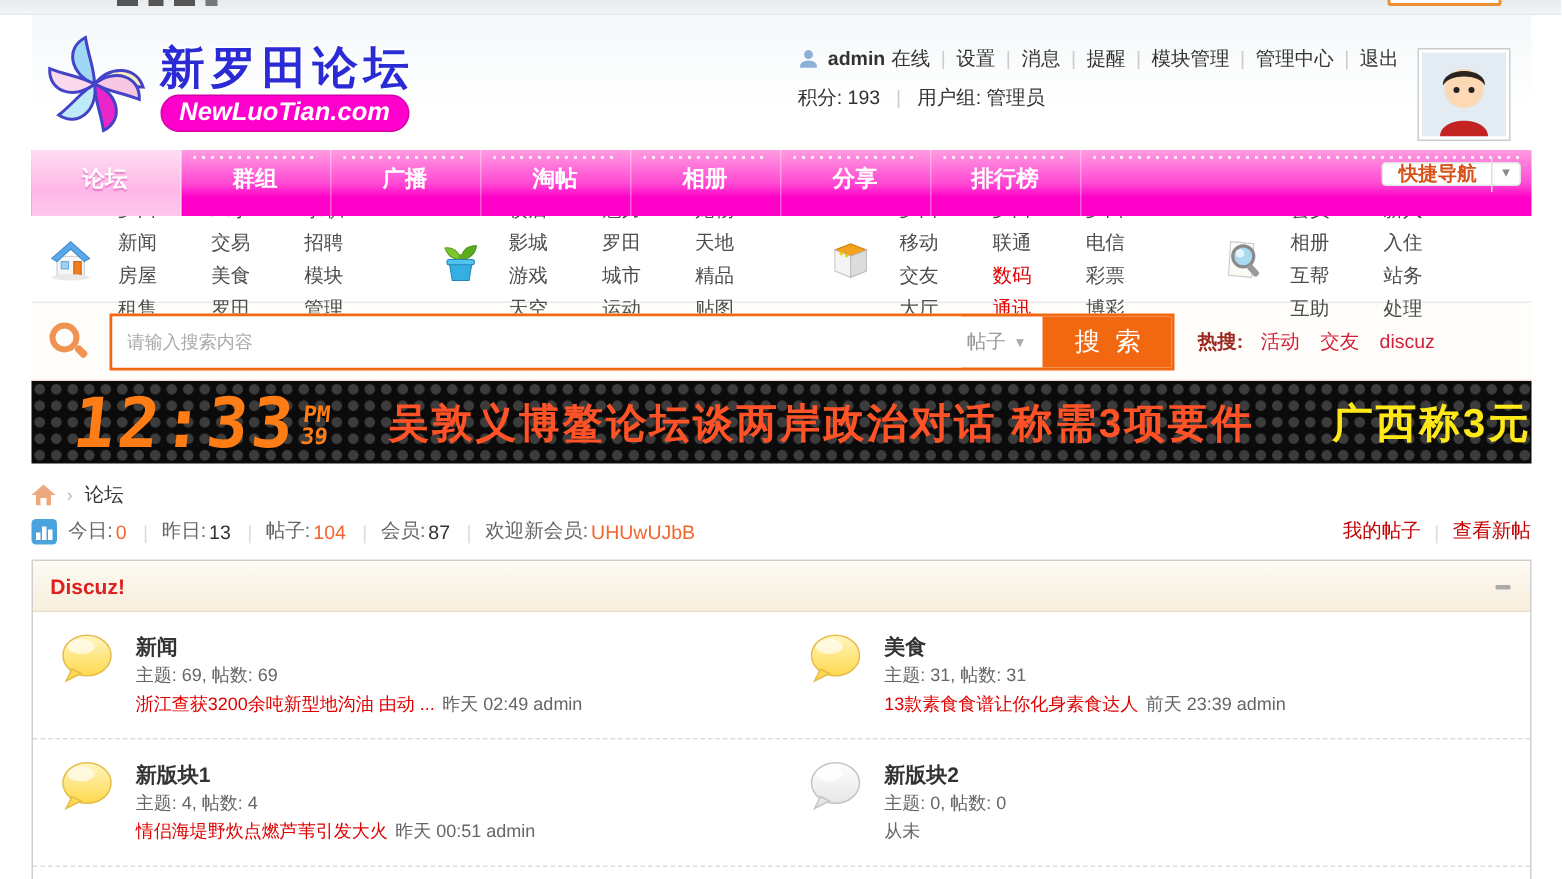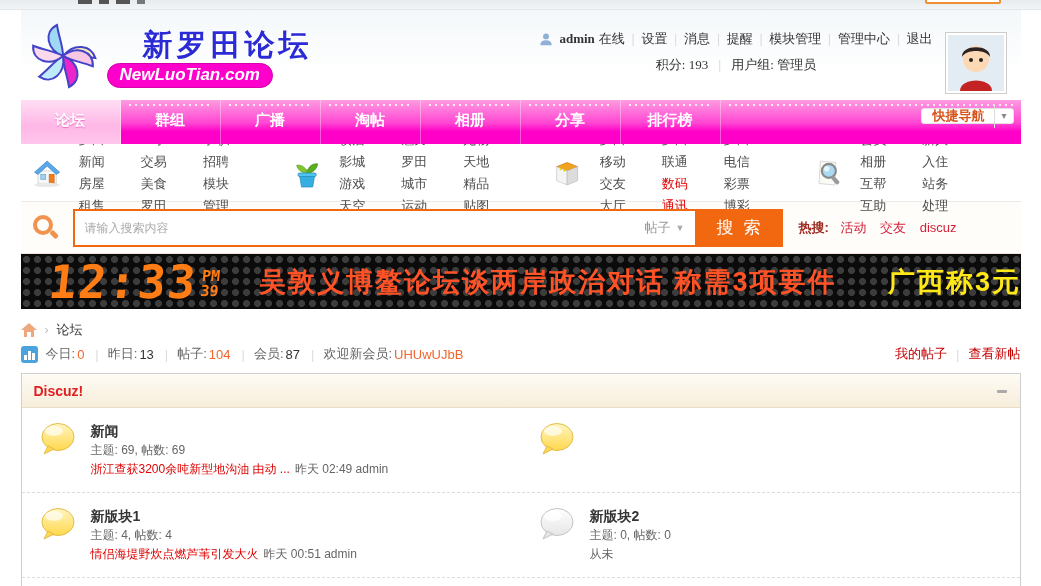--- a/index.html
+++ b/index.html
@@ -13,23 +13,23 @@
   .topbar .frag { position:absolute; top:-4px; left:78px; display:flex; gap:7px; }
   .topbar .frag i { display:block; width:14px; height:8px; background:#555; }
   .topbar .frag i:nth-child(2){width:10px;} .topbar .frag i:nth-child(4){width:8px; background:#777;}
   .topbar .ofrag { position:absolute; top:-8px; right:40px; width:76px; height:12px; border:2px solid #ef8f33; border-radius:2px; background:#fff; }
 
   
   .header { height:90px; background:linear-gradient(#f4f8fa,#ffffff 70%); position:relative; }
   .logo { position:absolute; left:6px; top:10px; display:flex; align-items:center; }
   .logo svg { width:72px; height:72px; }
   .logo-text { margin-left:8px; }
-  .site-title { color:#2b2bd6; font-size:30px; font-weight:bold; letter-spacing:4px; text-shadow:1px 1px 0 #fff, -1px -1px 0 #fff;margin-left:36px; }
+  .site-title { color:#2b2bd6; font-size:30px; font-weight:bold; letter-spacing:4px; text-shadow:1px 1px 0 #fff, -1px -1px 0 #fff; }
   .site-domain { display:inline-block; background:#ff00cc; color:#fff; font-weight:bold; font-style:italic; font-size:17px; padding:1px 12px 2px; border-radius:13px; border:1px solid #d400aa; margin-top:-3px; }
-  .userpanel { position:absolute; right:88px; top:16px; text-align:center; font-size:13px; color:#333; line-height:26px;font-family:Liberation Serif, serif; }
+  .userpanel { position:absolute; right:88px; top:16px; text-align:left; font-size:13px; color:#333; line-height:26px; }
   .userpanel .row1 { display:flex; align-items:center; justify-content:flex-end; gap:0; }
   .userpanel a { color:#333; }
   .sep { color:#ccc; margin:0 7px; }
   .uname { font-weight:bold; margin:0 4px 0 4px; }
   .person-ic { width:14px; height:14px; margin-right:2px; }
   .avatar { position:absolute; right:14px; top:22px; width:62px; height:62px; background:#fff; border:1px solid #ccc; padding:2px; }
   .avatar svg { width:100%; height:100%; display:block; }
 
   
   .nav { height:44px; background:linear-gradient(180deg,#ff9ce1 0%,#ff47d3 52%,#ff00c8 72%,#ff00c8 100%); display:flex; position:relative; }
@@ -407,20 +407,25 @@
         <div class="fbody">
           <a href="#" class="fname">新闻</a>
           <div>主题: 69, 帖数: 69</div>
           <div class="flast"><a href="#" class="red">浙江查获3200余吨新型地沟油 由动 ...</a><span class="fmeta">昨天 02:49 admin</span></div>
         </div>
       </div>
       <div class="fcell">
         <svg class="ficon">
             <use href="#bubbleY"></use>
           </svg>
+        <div class="fbody">
+          <a href="#" class="fname">美食</a>
+          <div>主题: 31, 帖数: 31</div>
+          <div class="flast"><a href="#" class="red">13款素食食谱让你化身素食达人</a><span class="fmeta">前天 23:39 admin</span></div>
+        </div>
       </div>
     </div>
 
     <div class="frow">
       <div class="fcell">
         <svg class="ficon">
             <use href="#bubbleY"></use>
           </svg>
         <div class="fbody">
           <a href="#" class="fname">新版块1</a>

